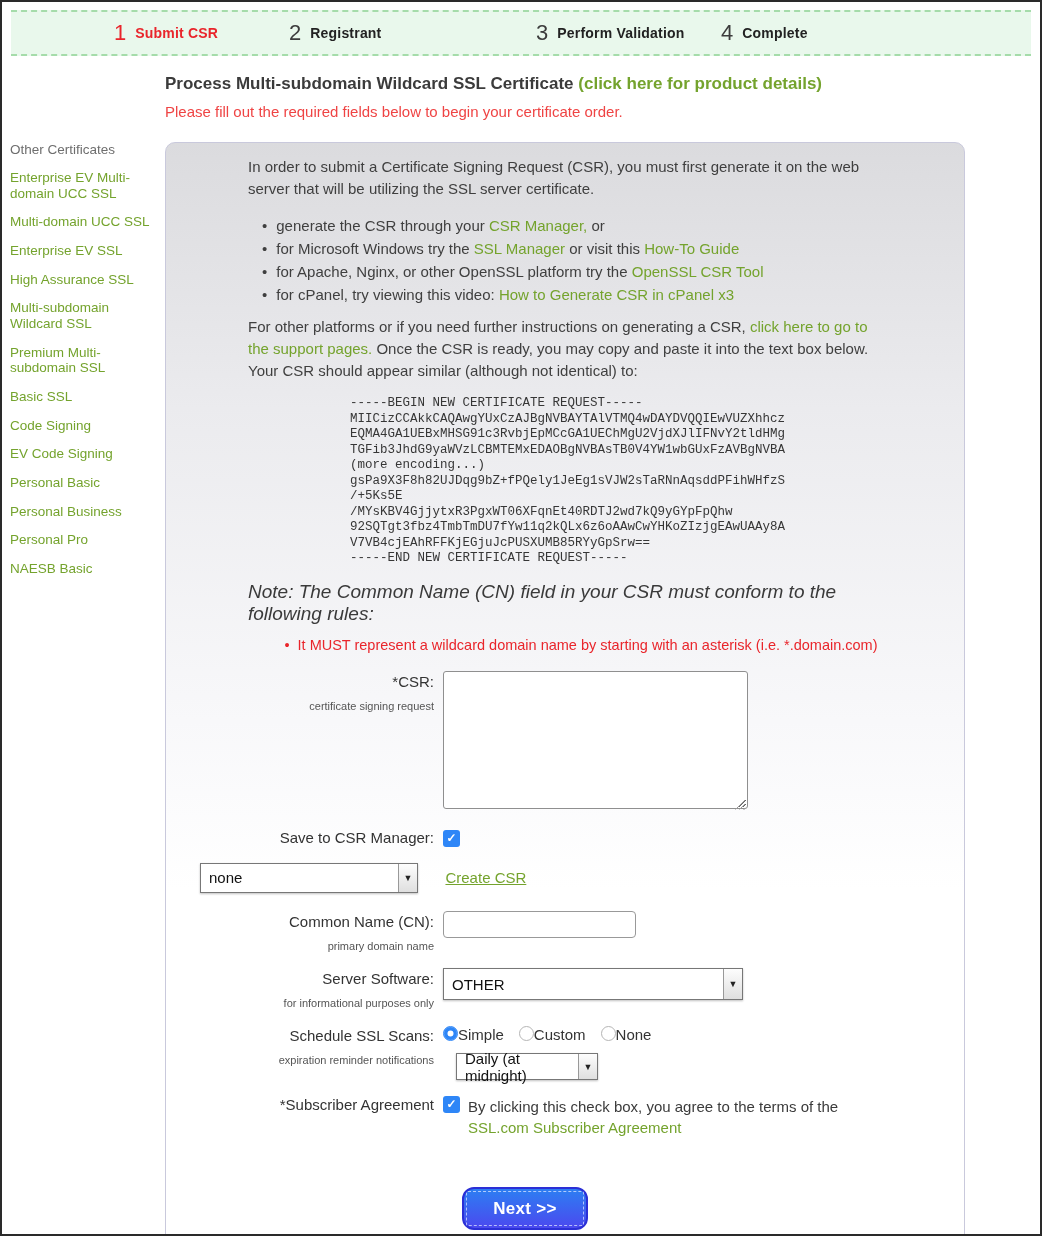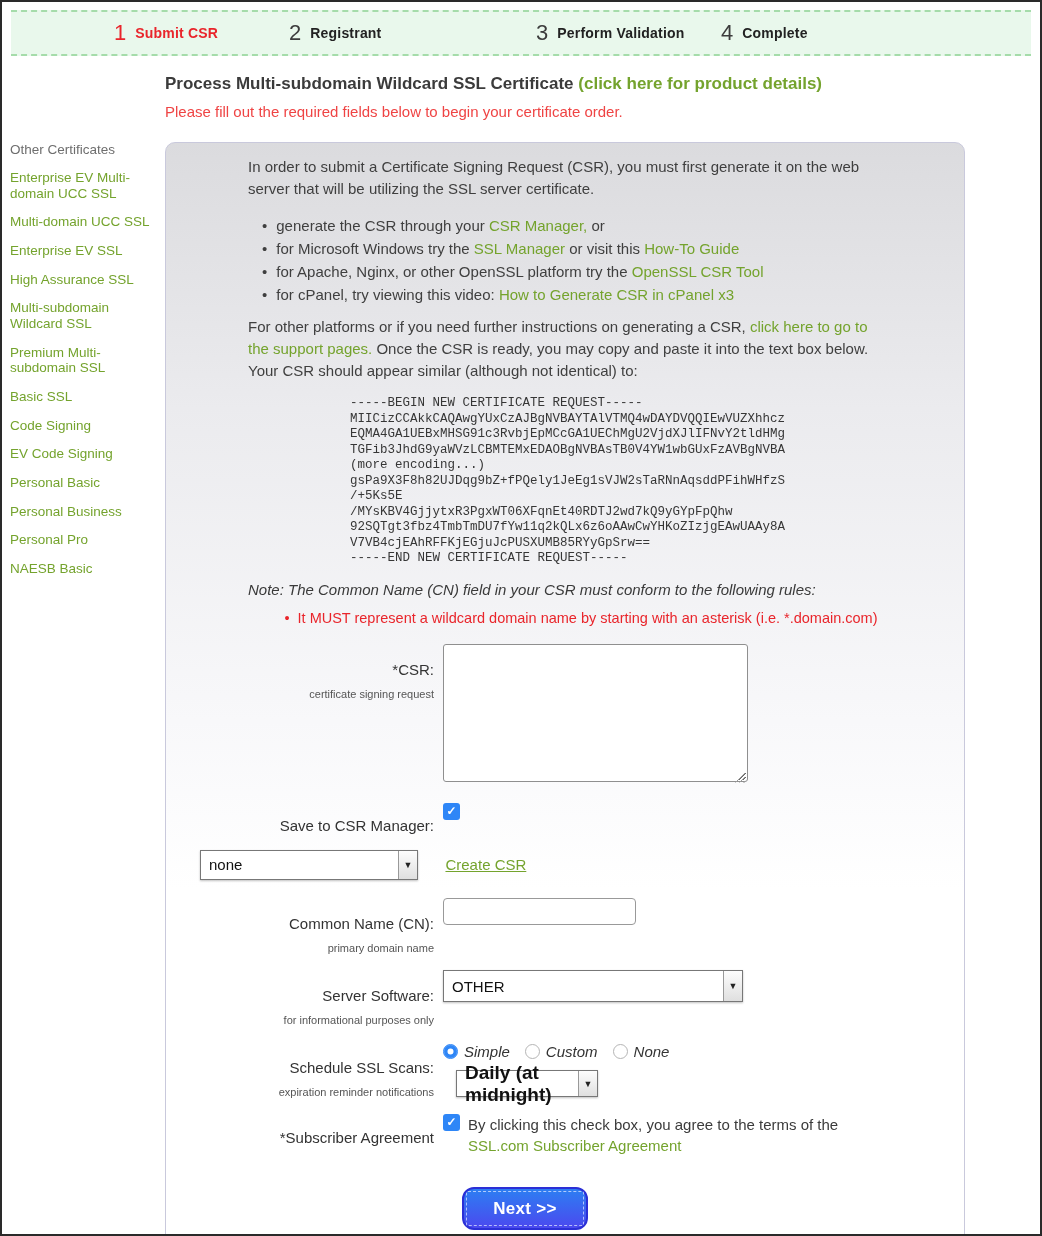--- a/index.html
+++ b/index.html
@@ -49,28 +49,28 @@
   .bullet-list { list-style: none; margin: 14px 0 0 14px; }
   .bullet-list li { font-size: 15px; line-height: 23px; color: #3f3f3f; }
   .bullet-list li::before { content: "•"; margin-right: 9px; color: #3f3f3f; }
   .para2 { margin-top: 10px; }
   .csr-sample {
     margin: 14px 0 0 102px;
     font-family: "Liberation Mono", monospace;
     font-size: 12.5px; line-height: 15.5px; color: #363636;
     white-space: pre;
   }
-  .note { margin-top: 14px; font-size: 15px; font-style: italic; color: #3a3a3a; }
+  .note { margin-top: 14px; font-size: 19px; font-style: italic; color: #3a3a3a; }
   .rule { margin: 12px 0 0 22px; font-size: 14.5px; color: #e9252b; text-align: center; }
   .rule::before { content: "•"; margin-right: 8px; }
   
   .form { margin-top: 18px; margin-left: -48px; }
   .form-row { display: flex; align-items: flex-start; margin-bottom: 16px; }
   .label-col { width: 243px; text-align: right; padding-right: 9px; flex: none; padding-top: 2px; }
-  .main-label { font-size: 15px; color: #333; margin-top: 15px; }
+  .main-label { font-size: 15px; color: #333; }
   .sub-label { font-size: 11px; color: #555; margin-top: 10px; }
   .ctrl-col { flex: 1; }
   textarea.csr-box {
     width: 305px; height: 138px; resize: both;
     border: 1px solid #8f8f8f; border-radius: 3px; background: #fff;
     font-family: "Liberation Mono", monospace; font-size: 13px; outline: none;
   }
   .cbx {
     display: inline-block; width: 17px; height: 17px; border-radius: 3px;
     background: #2e86f7; color: #fff; font-size: 12px; font-weight: 700;
@@ -86,25 +86,25 @@
   .sel-btn {
     width: 19px; align-self: stretch; margin-left: 8px; flex: none;
     border-left: 1px solid #999;
     background: linear-gradient(#fdfdfd,#dfdfdf);
     display: flex; align-items: center; justify-content: center;
     font-size: 9px; color: #222;
   }
   .select.managed { width: 218px; }
   .select.server { width: 300px; height: 32px; }
   .select.daily { width: 142px; height: 27px; margin: 10px 0 0 13px; }
-  .select.daily .sel-value { font-size: 19px; font-weight: 700; }
+  .select.daily .sel-value { font-size: 15px; font-weight: 400; }
   .text-input { width: 193px; height: 27px; border: 1px solid #999; border-radius: 4px; background: #fff; outline: none; font-size: 14px; padding: 0 6px; }
   .create-csr { margin-left: 23px; font-size: 15px; text-decoration: underline; line-height: 30px; display: inline-block; }
   .radio-row { display: flex; align-items: center; gap: 15px; padding-top: 1px; }
-  .radio-opt { display: inline-flex; align-items: center; gap: 6px; cursor: pointer; font-style: italic; }
+  .radio-opt { display: inline-flex; cursor: pointer; }
   .radio-circle { width: 15px; height: 15px; border-radius: 50%; border: 1px solid #b5b5b5; background: #fff; flex: none; }
   .radio-opt.selected .radio-circle { background: #2e86f7; border-color: #2e86f7; box-shadow: inset 0 0 0 3.5px #2e86f7, inset 0 0 0 8px #fff; }
   .radio-opt.selected .radio-circle { background: radial-gradient(circle, #ffffff 0 2.5px, #2e86f7 3px); }
   .radio-label { font-size: 15px; color: #333; }
   .agree-wrap { display: flex; gap: 8px; }
   .agree-text { font-size: 15px; line-height: 21px; width: 412px; color: #3b3b3b; }
   
   .next-btn {
     position: absolute; left: 460px; top: 1185px; width: 126px; height: 43px;
     background: linear-gradient(#2d7ef2, #4b49ef);

